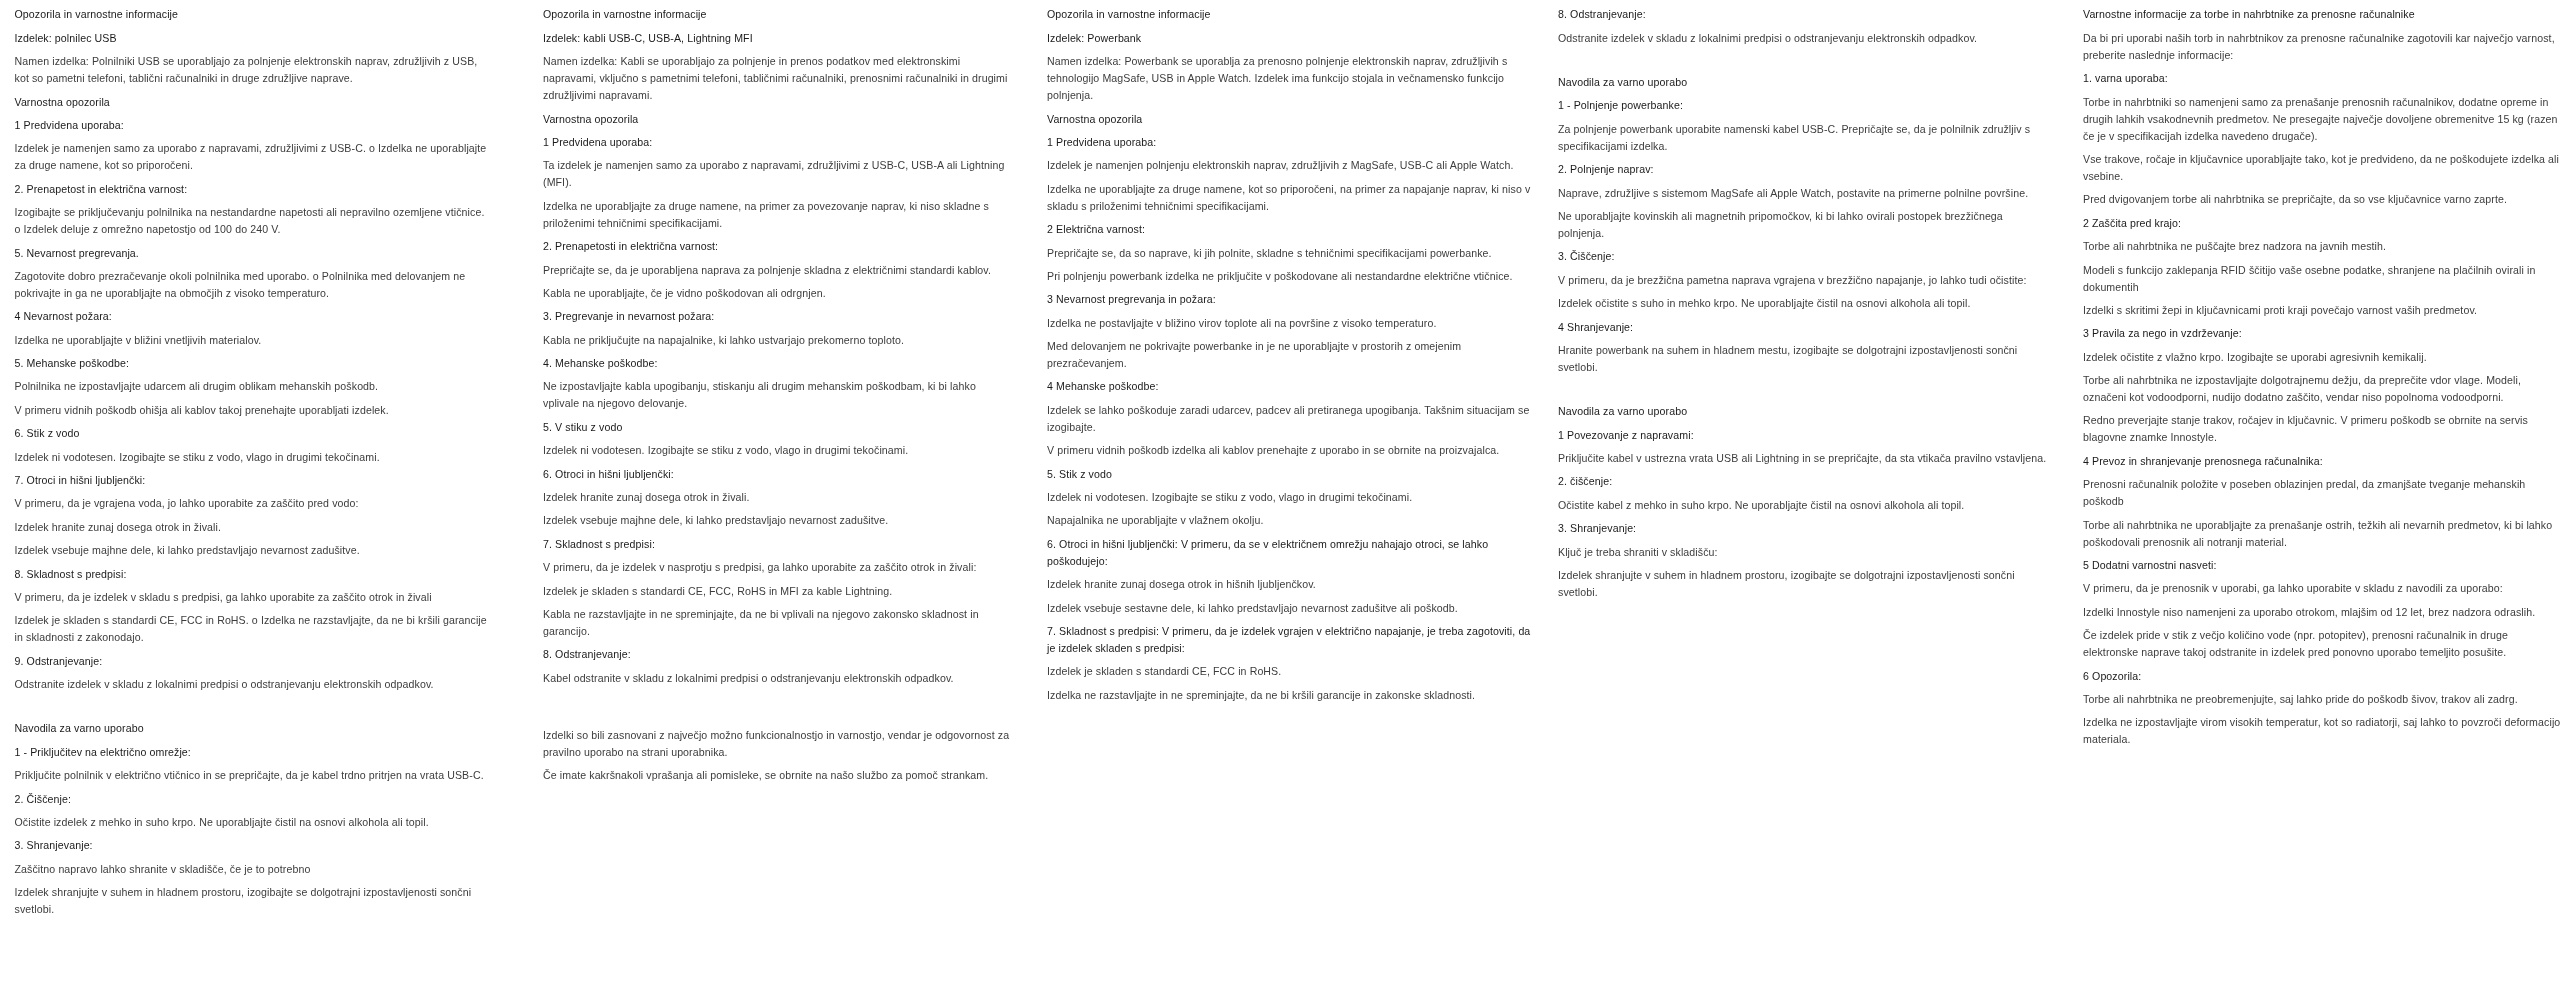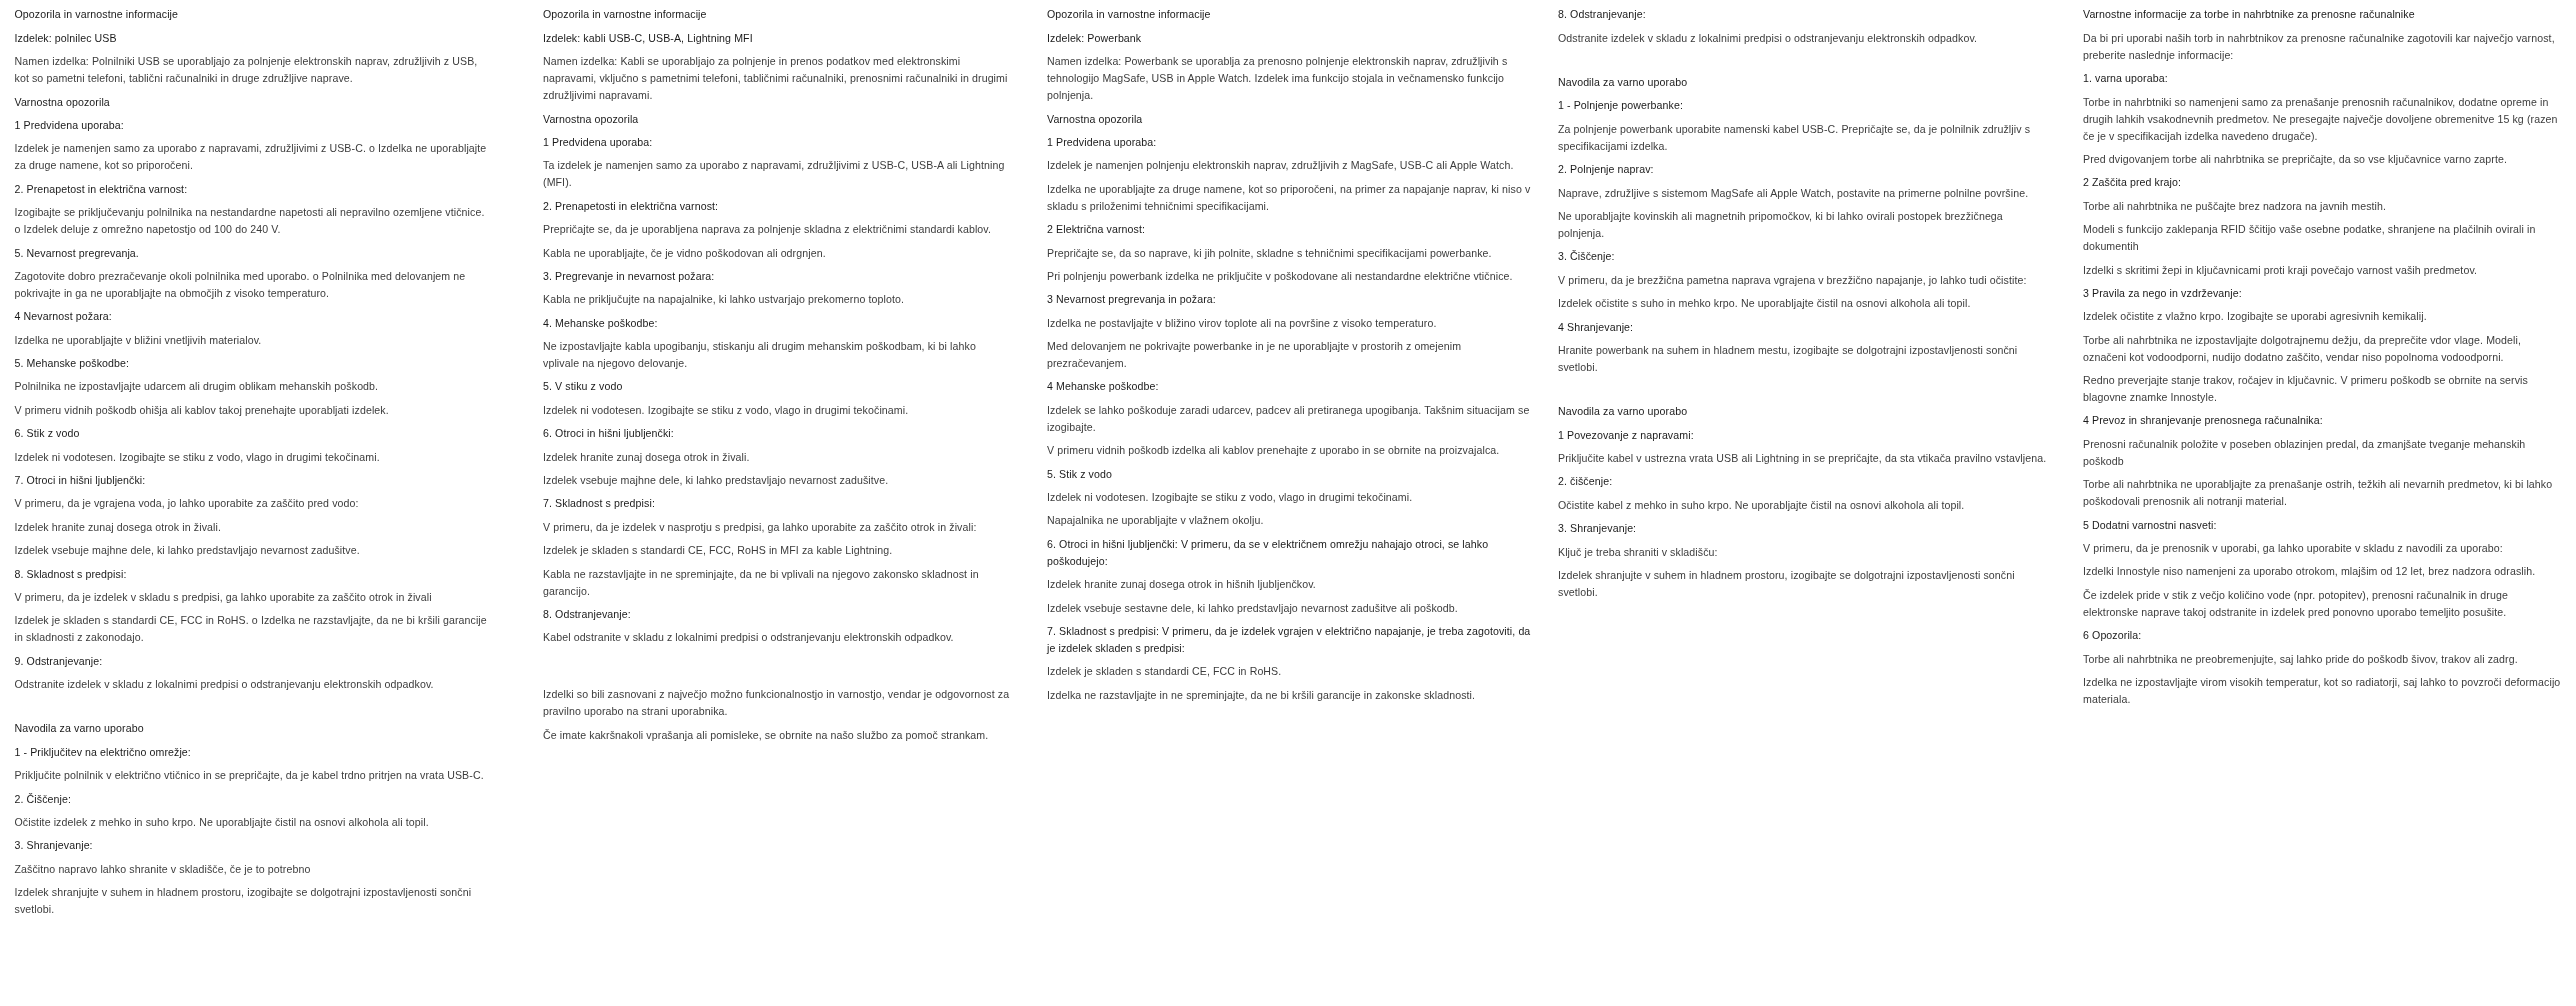--- a/index.html
+++ b/index.html
@@ -71,20 +71,21 @@
         <div class="blk p">Zaščitno napravo lahko shranite v skladišče, če je to potrebno</div>
         <div class="blk p">Izdelek shranjujte v suhem in hladnem prostoru, izogibajte se dolgotrajni izpostavljenosti sončni svetlobi.</div>
       </div>
       <div class="col col2">
         <div class="blk h">Opozorila in varnostne informacije</div>
         <div class="blk h">Izdelek: kabli USB-C, USB-A, Lightning MFI</div>
         <div class="blk p">Namen izdelka: Kabli se uporabljajo za polnjenje in prenos podatkov med elektronskimi napravami, vključno s pametnimi telefoni, tabličnimi računalniki, prenosnimi računalniki in drugimi združljivimi napravami.</div>
         <div class="blk h">Varnostna opozorila</div>
         <div class="blk h">1 Predvidena uporaba:</div>
         <div class="blk p">Ta izdelek je namenjen samo za uporabo z napravami, združljivimi z USB-C, USB-A ali Lightning (MFI).</div>
+        <div class="blk p">Izdelka ne uporabljajte za druge namene, na primer za povezovanje naprav, ki niso skladne s priloženimi tehničnimi specifikacijami.</div>
         <div class="blk h">2. Prenapetosti in električna varnost:</div>
         <div class="blk p">Prepričajte se, da je uporabljena naprava za polnjenje skladna z električnimi standardi kablov.</div>
         <div class="blk p">Kabla ne uporabljajte, če je vidno poškodovan ali odrgnjen.</div>
         <div class="blk h">3. Pregrevanje in nevarnost požara:</div>
         <div class="blk p">Kabla ne priključujte na napajalnike, ki lahko ustvarjajo prekomerno toploto.</div>
         <div class="blk h">4. Mehanske poškodbe:</div>
         <div class="blk p">Ne izpostavljajte kabla upogibanju, stiskanju ali drugim mehanskim poškodbam, ki bi lahko vplivale na njegovo delovanje.</div>
         <div class="blk h">5. V stiku z vodo</div>
         <div class="blk p">Izdelek ni vodotesen. Izogibajte se stiku z vodo, vlago in drugimi tekočinami.</div>
         <div class="blk h">6. Otroci in hišni ljubljenčki:</div>
@@ -150,20 +151,21 @@
         <div class="blk p">Očistite kabel z mehko in suho krpo. Ne uporabljajte čistil na osnovi alkohola ali topil.</div>
         <div class="blk h">3. Shranjevanje:</div>
         <div class="blk p">Ključ je treba shraniti v skladišču:</div>
         <div class="blk p">Izdelek shranjujte v suhem in hladnem prostoru, izogibajte se dolgotrajni izpostavljenosti sončni svetlobi.</div>
       </div>
       <div class="col col5">
         <div class="blk h">Varnostne informacije za torbe in nahrbtnike za prenosne računalnike</div>
         <div class="blk p">Da bi pri uporabi naših torb in nahrbtnikov za prenosne računalnike zagotovili kar največjo varnost, preberite naslednje informacije:</div>
         <div class="blk h">1. varna uporaba:</div>
         <div class="blk p">Torbe in nahrbtniki so namenjeni samo za prenašanje prenosnih računalnikov, dodatne opreme in drugih lahkih vsakodnevnih predmetov. Ne presegajte največje dovoljene obremenitve 15 kg (razen če je v specifikacijah izdelka navedeno drugače).</div>
+        <div class="blk p">Vse trakove, ročaje in ključavnice uporabljajte tako, kot je predvideno, da ne poškodujete izdelka ali vsebine.</div>
         <div class="blk p">Pred dvigovanjem torbe ali nahrbtnika se prepričajte, da so vse ključavnice varno zaprte.</div>
         <div class="blk h">2 Zaščita pred krajo:</div>
         <div class="blk p">Torbe ali nahrbtnika ne puščajte brez nadzora na javnih mestih.</div>
         <div class="blk p">Modeli s funkcijo zaklepanja RFID ščitijo vaše osebne podatke, shranjene na plačilnih ovirali in dokumentih</div>
         <div class="blk p">Izdelki s skritimi žepi in ključavnicami proti kraji povečajo varnost vaših predmetov.</div>
         <div class="blk h">3 Pravila za nego in vzdrževanje:</div>
         <div class="blk p">Izdelek očistite z vlažno krpo. Izogibajte se uporabi agresivnih kemikalij.</div>
         <div class="blk p">Torbe ali nahrbtnika ne izpostavljajte dolgotrajnemu dežju, da preprečite vdor vlage. Modeli, označeni kot vodoodporni, nudijo dodatno zaščito, vendar niso popolnoma vodoodporni.</div>
         <div class="blk p">Redno preverjajte stanje trakov, ročajev in ključavnic. V primeru poškodb se obrnite na servis blagovne znamke Innostyle.</div>
         <div class="blk h">4 Prevoz in shranjevanje prenosnega računalnika:</div>

